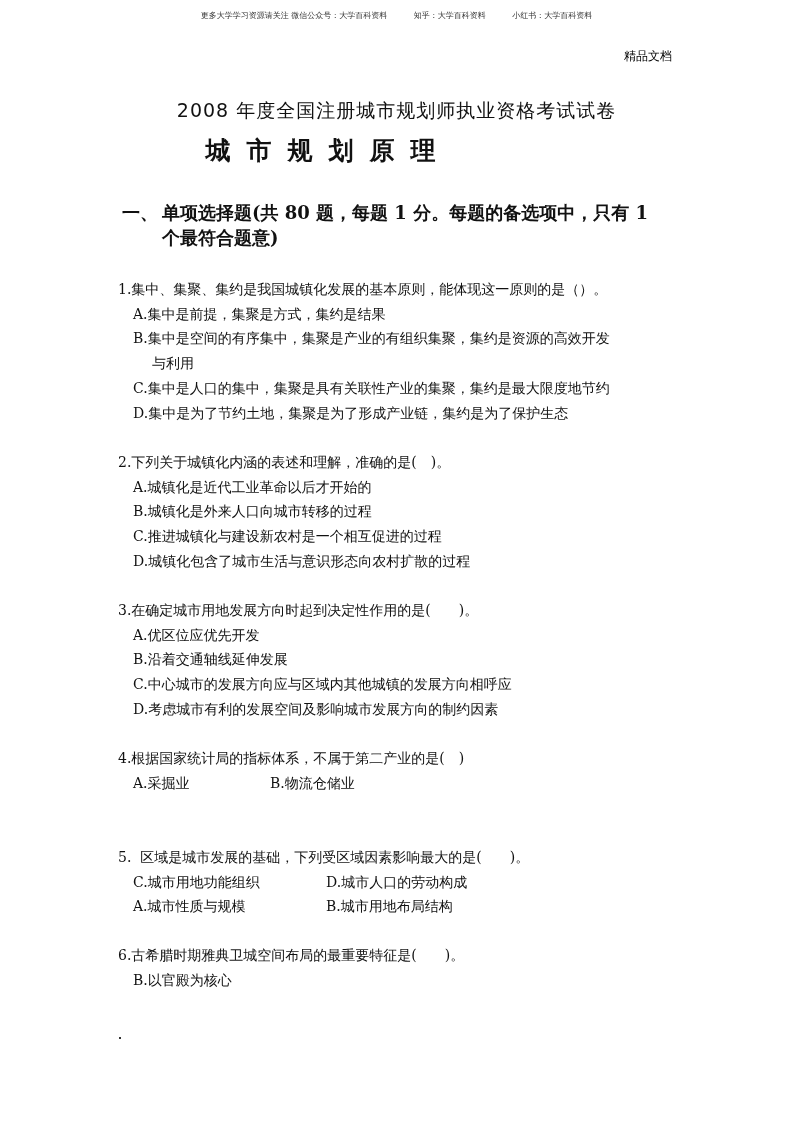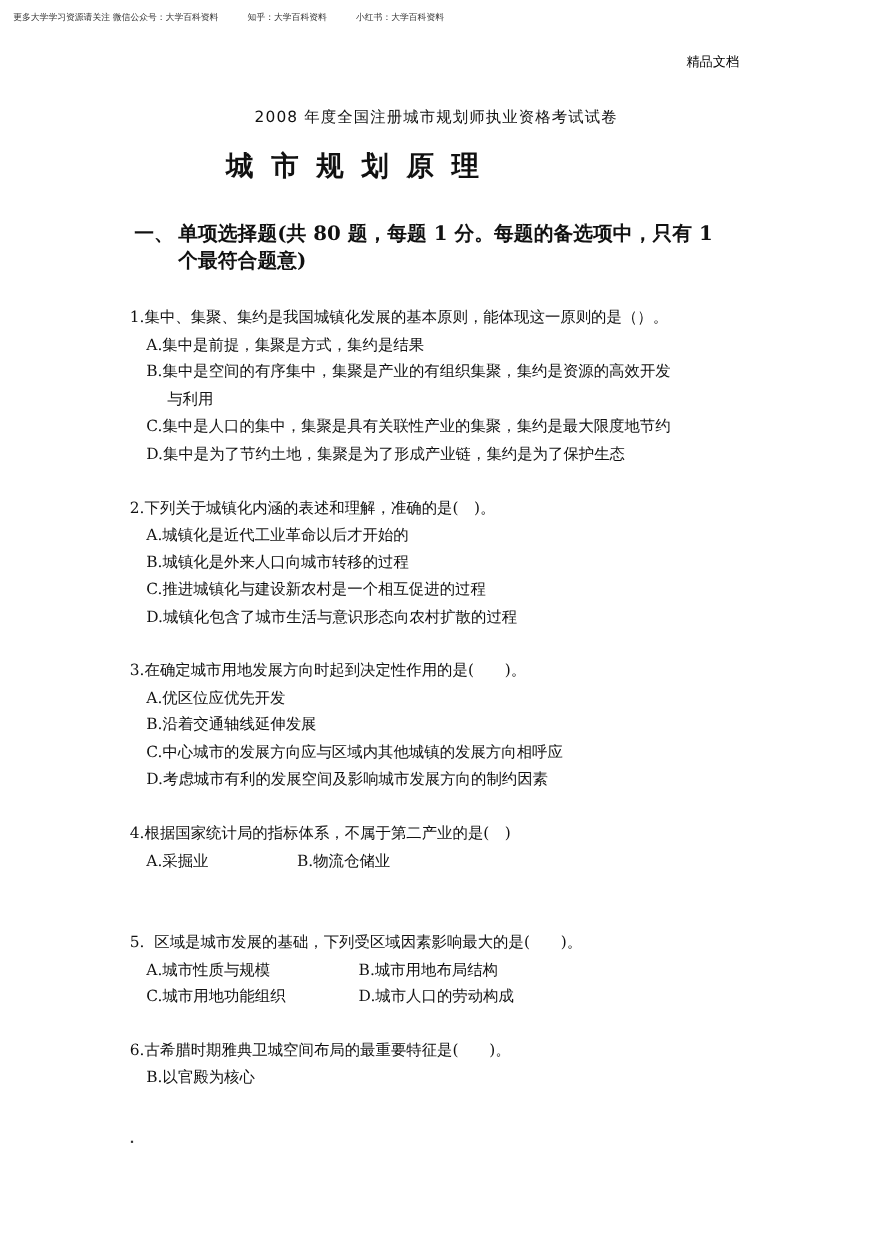--- a/index.html
+++ b/index.html
@@ -1,20 +1,20 @@
 <!DOCTYPE html>
 <html><head>
   <meta charset="utf-8">
   <style>
     html, body { margin: 0; padding: 0; background: #ffffff; }
     body { width: 793px; height: 1122px; position: relative; overflow: hidden; color: #111; font-family: "DejaVu Serif", "Liberation Serif", serif; }
-    .header-bar { position: absolute; top: 10px; left: 0; width: 793px; text-align: left; font-size: 8px; color: #333; font-family: "DejaVu Sans", sans-serif; }
+    .header-bar { position: absolute; top: 10px; left: 0; width: 793px; text-align: center; font-size: 8px; color: #333; font-family: "DejaVu Sans", sans-serif; }
     .header-bar span { margin: 0 12px; }
     .stamp { position: absolute; top: 48px; left: 624px; font-size: 12px; color: #000000; font-family: "DejaVu Sans", sans-serif; }
-    .title1 { position: absolute; top: 98px; left: 0; width: 793px; text-align: center; font-size: 14px; letter-spacing: 1px; font-family: "DejaVu Sans", sans-serif; }
+    .title1 { position: absolute; top: 98px; left: 0; width: 793px; text-align: center; font-size: 19px; letter-spacing: 1px; font-family: "DejaVu Sans", sans-serif; }
     .title2 { position: absolute; top: 134px; left: 0; width: 657px; text-align: center; font-size: 25px; font-weight: bold; letter-spacing: 16px; font-family: "DejaVu Serif", serif; }
     .section { position: absolute; top: 200px; left: 122px; width: 560px; font-size: 18px; font-weight: bold; line-height: 25px; font-family: "DejaVu Serif", serif; }
     .section .num { display: inline-block; width: 40px; }
     .section .cont { display: block; padding-left: 40px; }
     .q { position: absolute; left: 118px; width: 570px; font-size: 14px; line-height: 24.7px; }
     .q .stem { display: block; }
     .q .opt { display: block; padding-left: 15px; }
     .q .opt-wrap { display: block; padding-left: 34px; }
     .q .row { display: flex; padding-left: 15px; }
     .q .row .opt-inline { display: block; }
@@ -68,26 +68,26 @@
   <span class="stem">4.根据国家统计局的指标体系，不属于第二产业的是(　)</span>
   <div class="row">
     <span class="opt-inline" style="width:137px;">A.采掘业</span>
     <span class="opt-inline">B.物流仓储业</span>
   </div>
 </div>
 
 <div class="q" style="top:845px;">
   <span class="stem" style="white-space:pre;">5.  区域是城市发展的基础，下列受区域因素影响最大的是(　　)。</span>
   <div class="row">
+    <span class="opt-inline" style="width:193px;">C.城市用地功能组织</span>
+    <span class="opt-inline">D.城市人口的劳动构成</span>
+  </div>
+  <div class="row">
     <span class="opt-inline" style="width:193px;">A.城市性质与规模</span>
     <span class="opt-inline">B.城市用地布局结构</span>
-  </div>
-  <div class="row">
-    <span class="opt-inline" style="width:193px;">C.城市用地功能组织</span>
-    <span class="opt-inline">D.城市人口的劳动构成</span>
   </div>
 </div>
 
 <div class="q" style="top:943px;">
   <span class="stem">6.古希腊时期雅典卫城空间布局的最重要特征是(　　)。</span>
   <div class="row">
     <span class="opt-inline">B.以官殿为核心</span>
   </div>
 </div>
 

